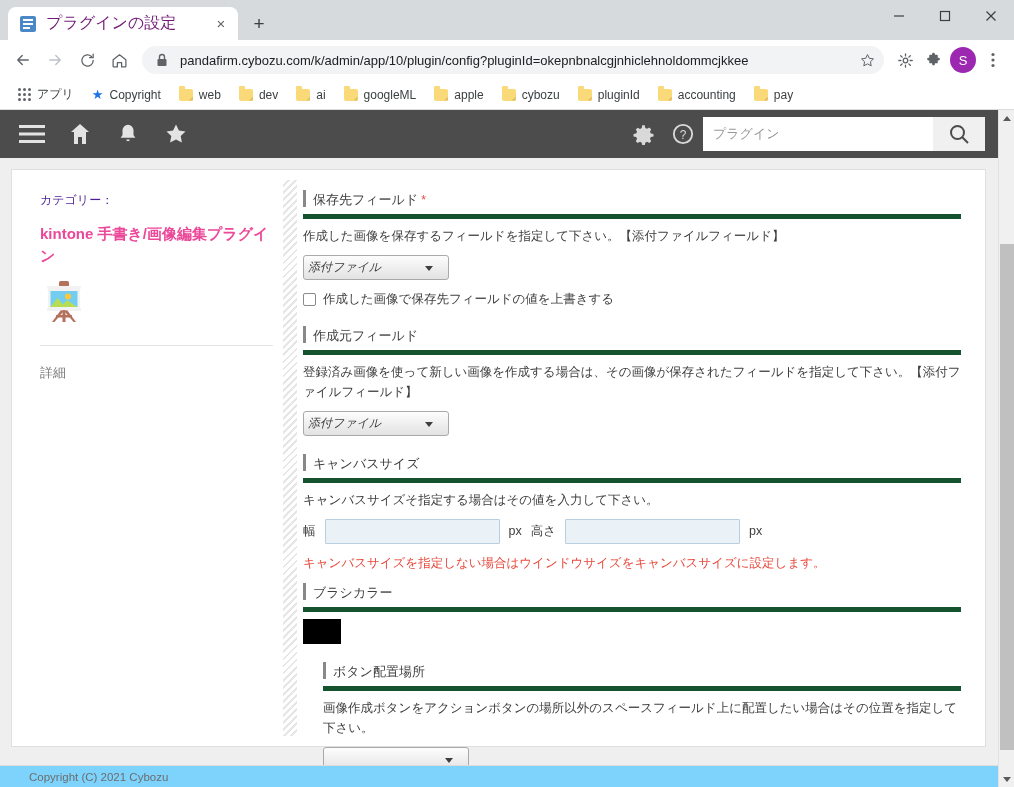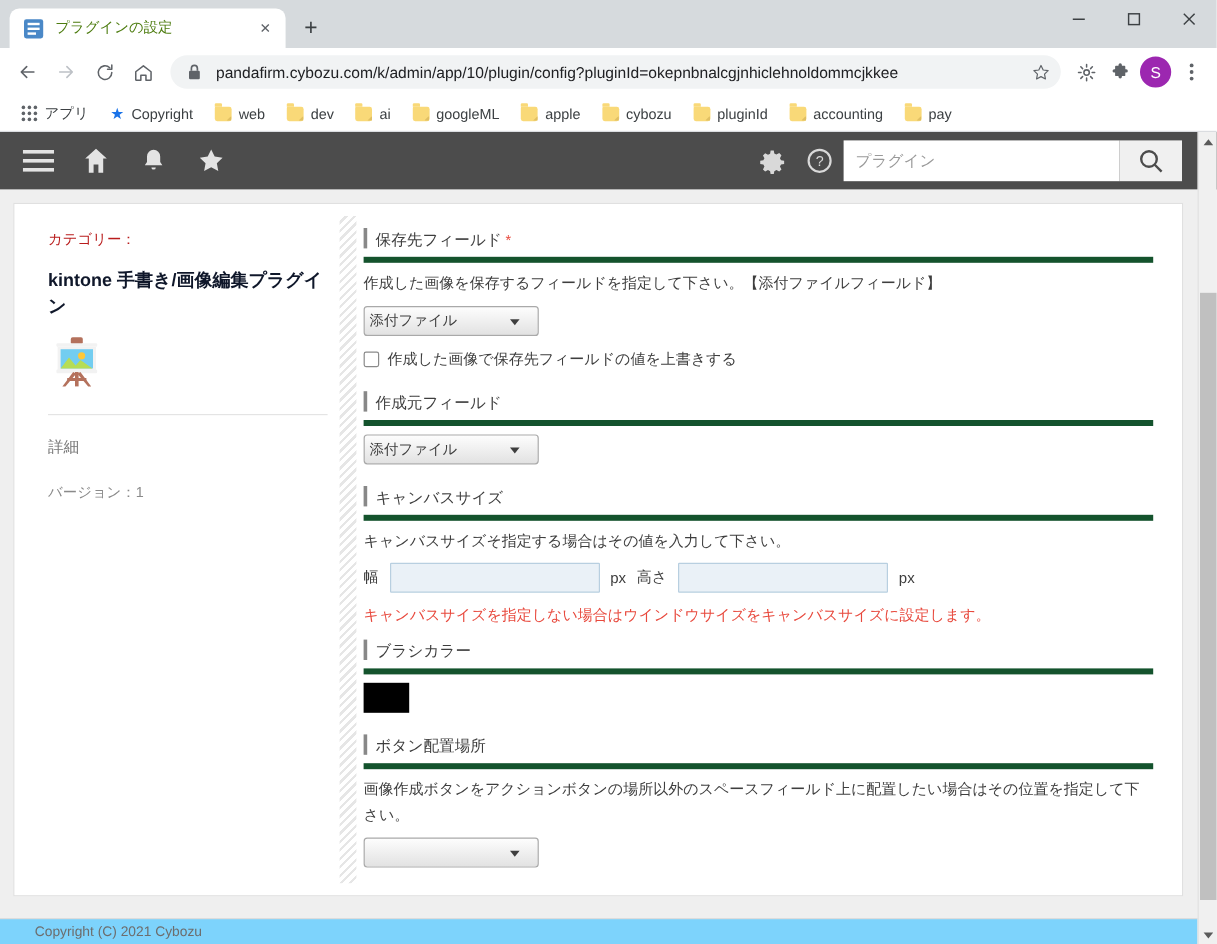--- a/index.html
+++ b/index.html
@@ -30,21 +30,21 @@
     background:#4a88c7; border-radius:2px; position: relative;
   }
   .tab-favicon::after{
     content:""; position:absolute; left:3px; top:3px; right:3px; bottom:3px;
     background:
       linear-gradient(#fff,#fff) 0 0/100% 2px no-repeat,
       linear-gradient(#fff,#fff) 0 4px/100% 2px no-repeat,
       linear-gradient(#fff,#fff) 0 8px/70% 2px no-repeat;
   }
   .tab-title {
-    flex:1; font-size: 12px; color:#4d7c0f; white-space: nowrap;
+    flex:1; font-size: 16px; color:#701a75; white-space: nowrap;
     overflow: hidden; text-overflow: ellipsis;
   }
   .tab-close {
     width: 22px; height: 22px; display:flex; align-items:center; justify-content:center;
     color:#5f6368; font-size: 15px; line-height:1; border-radius: 50%;
   }
   .newtab {
     width: 30px; height: 30px; margin-left: 6px; margin-bottom: 2px;
     display:flex; align-items:center; justify-content:center;
     color:#3c4043; font-size: 19px; line-height: 1;
@@ -140,23 +140,23 @@
     display:flex; position: relative;
   }
   .side {
     width: 285px; flex: 0 0 285px; padding: 22px 24px 0 28px;
     position: relative;
   }
   .stripes {
     position:absolute; right:0; top:10px; bottom: 10px; width: 14px;
     background: repeating-linear-gradient(135deg, #ffffff 0 3px, #e6e6e6 3px 5px);
   }
-  .cat { font-size: 12px; color:#b91c1c; line-height: 1.45; font-family: Liberation Mono, monospace; }
+  .cat { font-size: 12px; color:#4c1d95; line-height: 1.45; }
   .plugin-title {
-    font-size: 15px; font-weight: bold; color:#0f172a; line-height:1.45; margin-top: 14px;
+    font-size: 15px; font-weight: bold; color:#ec4899; line-height:1.45; margin-top: 14px;
   }
   .plugin-icon { margin-top: 10px; width: 48px; height: 48px; }
   .side-sep { border-top: 1px solid #e4e4e4; margin: 20px 0 0 0; }
   .side-link { font-size: 13px; color:#777; margin-top: 18px; }
   .side-ver { font-size: 12px; color:#8a8a8a; margin-top: 20px; }
 
   .form { flex:1; padding: 20px 24px 0 6px; }
   .sect { margin-bottom: 4px; }
   .sect-head {
     font-size: 13px; color:#3e3e3e; padding: 1px 0 5px 10px;
@@ -167,21 +167,21 @@
   }
   .req { color:#e8493d; font-size: 12px; margin-left: 3px; }
   .desc { font-size: 12.5px; color:#3e3e3e; line-height: 1.65; margin-bottom: 8px; }
   .note-red { font-size: 12.5px; color:#e8493d; line-height: 1.6; margin: 9px 0 4px 0; }
 
   select.k-select {
     width: 146px; height: 25px; font-size: 12px; color:#3e3e3e;
     border: 1px solid #a9a9a9; border-radius: 3px;
     background: linear-gradient(#fdfdfd, #e2e2e2);
     padding: 0 4px; font-family: "Liberation Sans", sans-serif;
-    -webkit-appearance: none; appearance: none;
+    -webkit-appearance: none; appearance: none; font-style: italic;
   }
   .select-wrap { position: relative; display:inline-block; }
   .select-wrap::after {
     content:""; position:absolute; right: 16px; top: 11px;
     border-left: 4px solid transparent; border-right: 4px solid transparent;
     border-top: 5px solid #3e3e3e; pointer-events:none;
   }
   .chk-row { display:flex; align-items:center; gap: 7px; margin-top: 11px; font-size: 12.5px; color:#3e3e3e; }
   .chk {
     width: 13px; height: 13px; border:1px solid #8a8a8a; background:#fff; border-radius:2px;
@@ -439,21 +439,20 @@
               <path d="M10.5 30l7-9 5.5 6.5 4-4.5 10 7z" fill="#b6dd54"></path>
               <rect x="7" y="31" width="34" height="3" rx="1" fill="#f2f2f2"></rect>
               <rect x="22.5" y="33" width="3" height="12" fill="#b4715c"></rect>
               <path d="M12 45l9-12 2.5 1.5L14.5 45z" fill="#b4715c"></path>
               <path d="M36 45l-9-12-2.5 1.5L33.5 45z" fill="#b4715c"></path>
               <rect x="16" y="38" width="16" height="2.5" fill="#b4715c"></rect>
             </svg>
           </div>
           <div class="side-sep"></div>
           <div class="side-link">詳細</div>
-          <div class="side-ver">バージョン：1</div>
           <div class="stripes"></div>
         </div>
 
         <div class="form">
 
           <div class="sect">
             <div class="sect-head">
               <span>保存先フィールド</span><span class="req">*</span>
             </div>
             <div class="desc">作成した画像を保存するフィールドを指定して下さい。【添付ファイルフィールド】</div>
@@ -465,20 +464,21 @@
             <div class="chk-row">
               <span class="chk"></span>
               <span>作成した画像で保存先フィールドの値を上書きする</span>
             </div>
           </div>
 
           <div class="sect" style="margin-top:18px;">
             <div class="sect-head">
               <span>作成元フィールド</span>
             </div>
+            <div class="desc">登録済み画像を使って新しい画像を作成する場合は、その画像が保存されたフィールドを指定して下さい。【添付ファイルフィールド】</div>
             <div class="select-wrap">
               <select class="k-select">
                 <option>添付ファイル</option>
               </select>
             </div>
           </div>
 
           <div class="sect" style="margin-top:18px;">
             <div class="sect-head">
               <span>キャンバスサイズ</span>
@@ -495,21 +495,21 @@
             <div class="note-red">キャンバスサイズを指定しない場合はウインドウサイズをキャンバスサイズに設定します。</div>
           </div>
 
           <div class="sect" style="margin-top:10px;">
             <div class="sect-head">
               <span>ブラシカラー</span>
             </div>
             <div class="swatch"></div>
           </div>
 
-          <div class="sect" style="margin-top:18px;">
+          <div class="sect" style="margin-top:18px;margin-left:20px;">
             <div class="sect-head">
               <span>ボタン配置場所</span>
             </div>
             <div class="desc">画像作成ボタンをアクションボタンの場所以外のスペースフィールド上に配置したい場合はその位置を指定して下さい。</div>
             <div class="select-wrap">
               <select class="k-select">
                 <option></option>
               </select>
             </div>
           </div>

